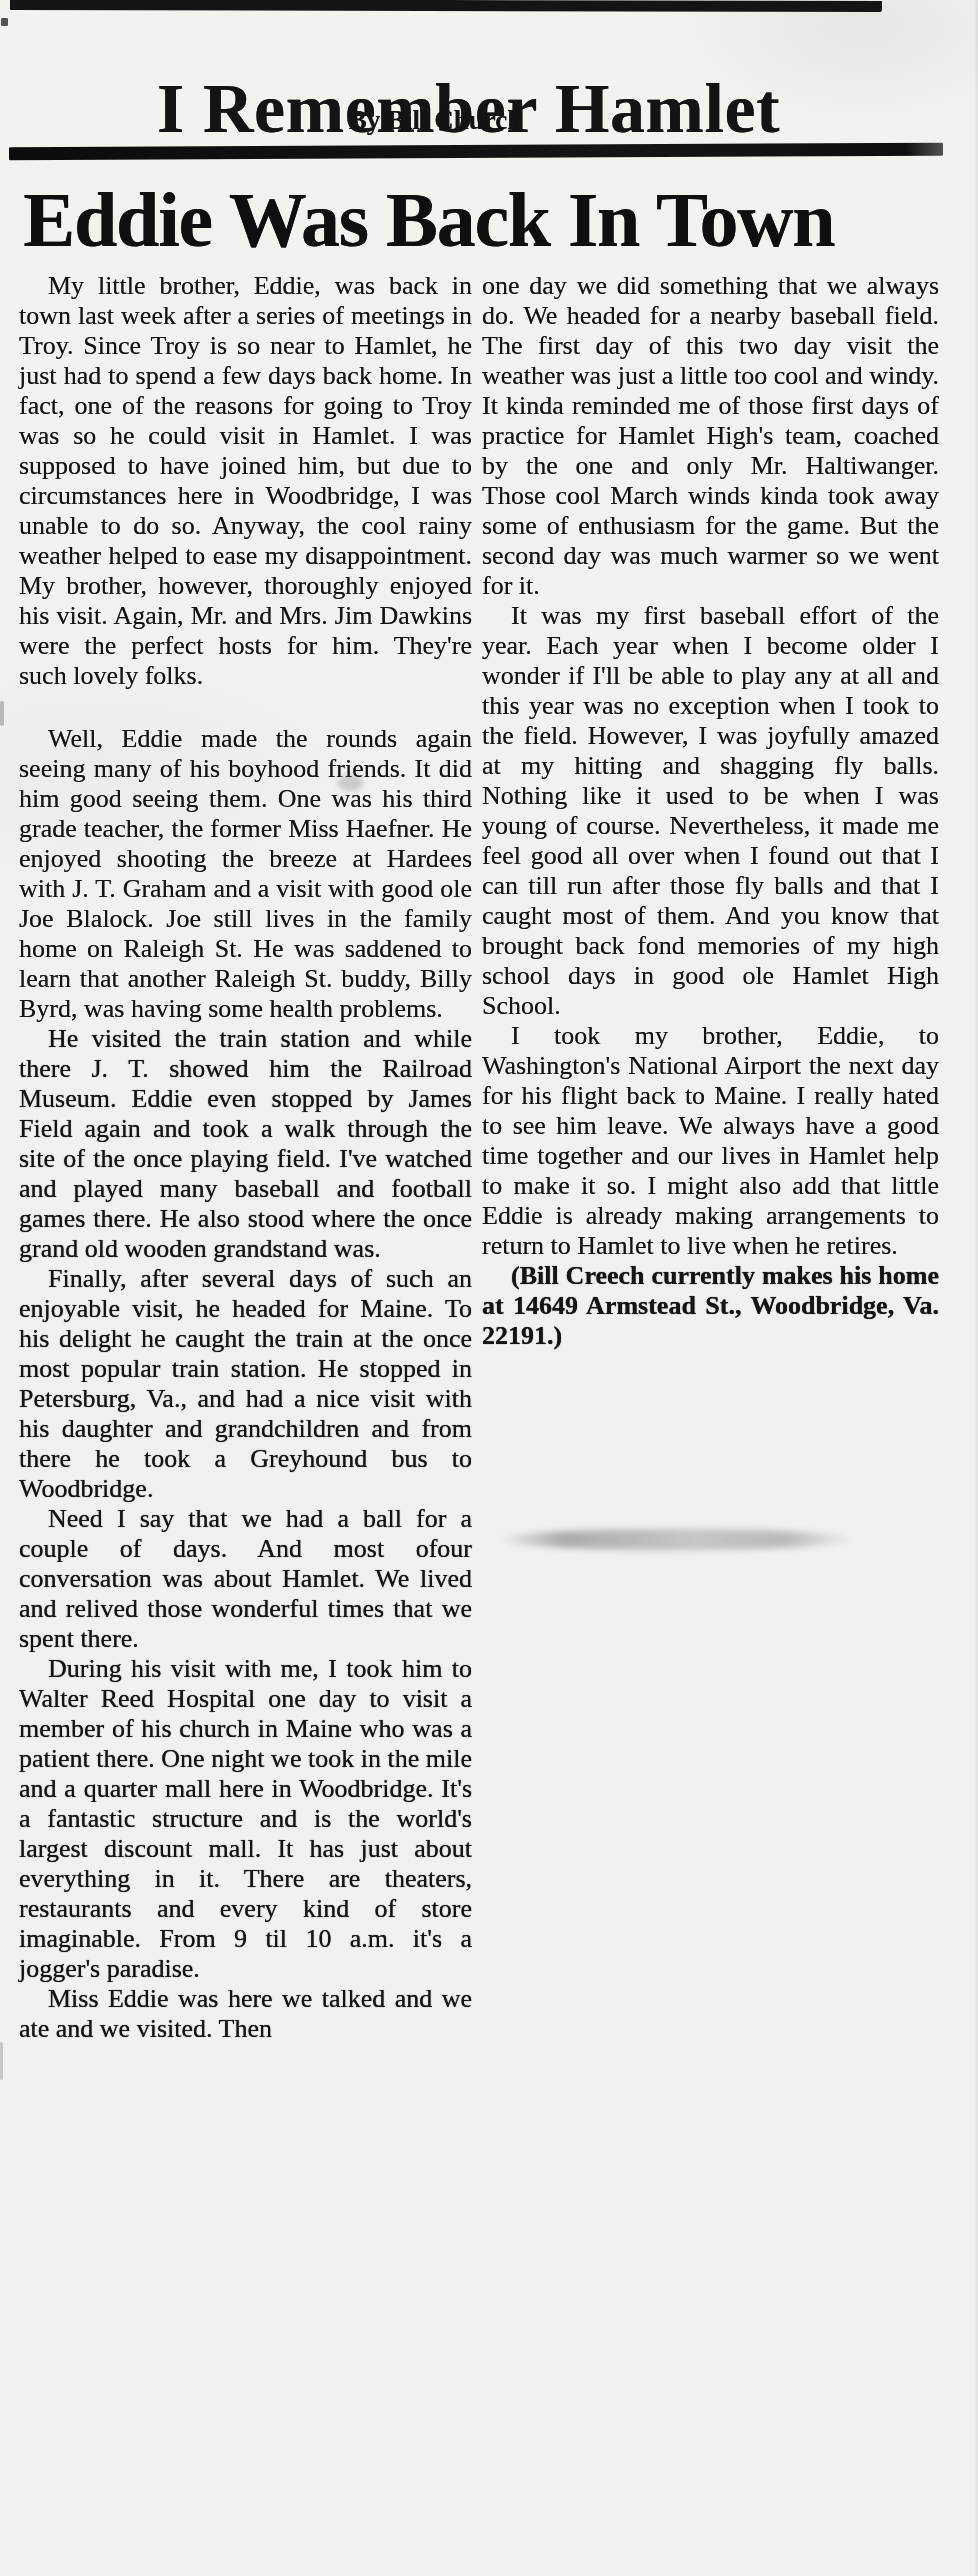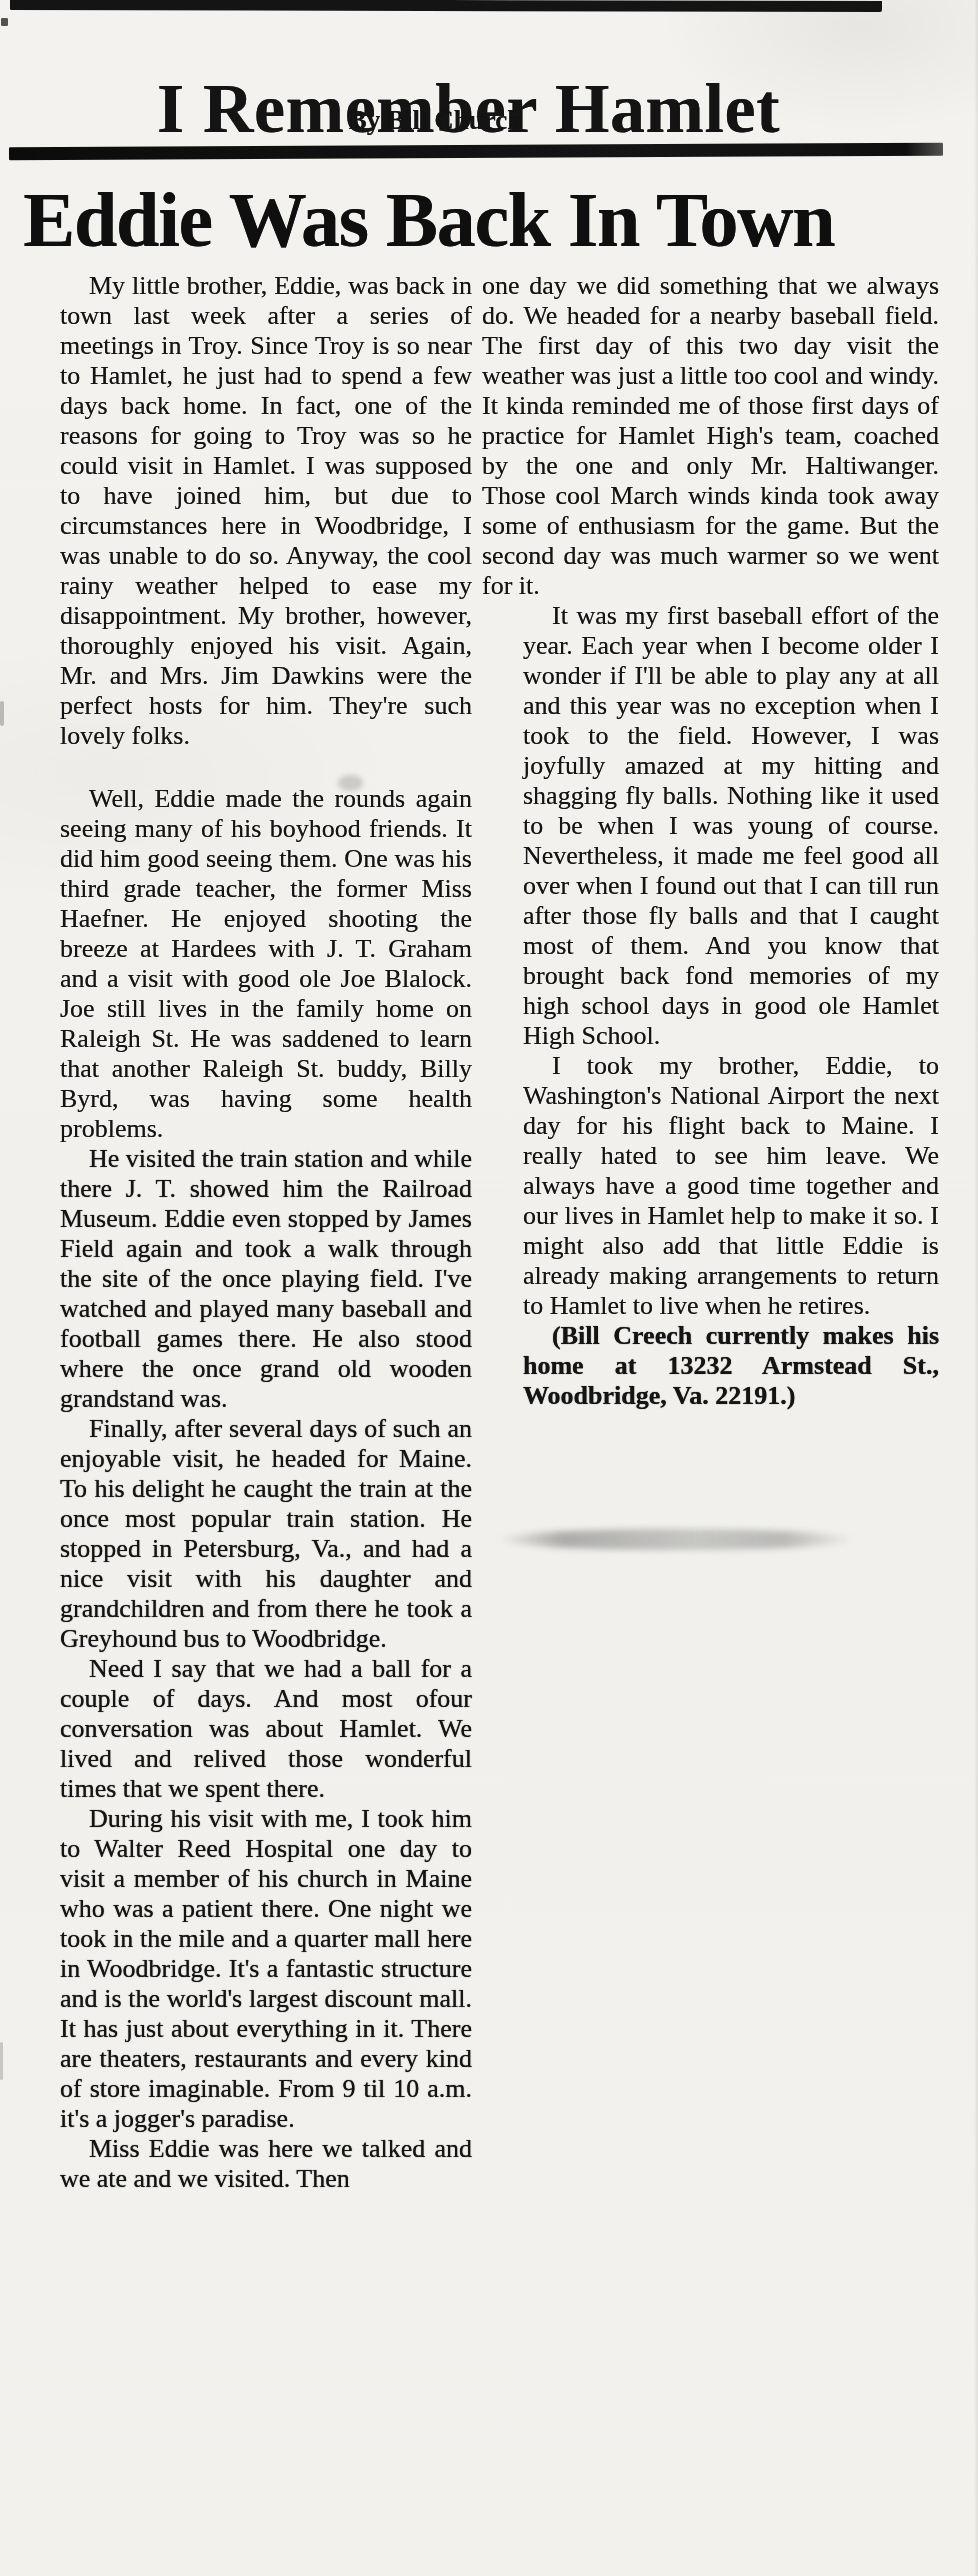--- a/index.html
+++ b/index.html
@@ -58,21 +58,21 @@
   }
   .col{
     position:absolute;top:271px;
     font-size:26px;line-height:30px;color:var(--ink);
     text-align:justify;
     text-shadow:0 0 0.4px rgba(15,15,15,.65);
   }
   .col-left{left:19px;width:453px;}
   .col-right{left:482px;width:457px;}
   .para{margin:0;}
-  .para.indent{text-indent:29px;margin-left:41px;}
+  .para.indent{text-indent:29px;}
   .para.gap{margin-bottom:33px;}
   .para.bold{font-weight:bold;}
   .para.heavy{text-shadow:0 0 0.9px rgba(10,10,10,.9);}
   .ink-smudge{
     position:absolute;left:498px;top:1529px;width:357px;height:21px;
     background:linear-gradient(90deg,rgba(120,120,120,0) 0%,rgba(105,105,105,.5) 18%,rgba(130,130,130,.38) 55%,rgba(120,120,120,.45) 80%,rgba(120,120,120,0) 100%);
     filter:blur(3.1px);border-radius:50%;
   }
   .ink-smudge-2{
     position:absolute;left:338px;top:775px;width:25px;height:16.3px;
@@ -105,20 +105,20 @@
       <p class="para indent heavy">Finally, after several days of such an enjoyable visit, he headed for Maine. To his delight he caught the train at the once most popular train station. He stopped in Petersburg, Va., and had a nice visit with his daughter and grandchildren and from there he took a Greyhound bus to Woodbridge.</p>
       <p class="para indent heavy">Need I say that we had a ball for a couple of days. And most ofour conversation was about Hamlet. We lived and relived those wonderful times that we spent there.</p>
       <p class="para indent heavy">During his visit with me, I took him to Walter Reed Hospital one day to visit a member of his church in Maine who was a patient there. One night we took in the mile and a quarter mall here in Woodbridge. It's a fantastic structure and is the world's largest discount mall. It has just about everything in it. There are theaters, restaurants and every kind of store imaginable. From 9 til 10 a.m. it's a jogger's paradise.</p>
       <p class="para indent heavy">Miss Eddie was here we talked and we ate and we visited. Then</p>
     </section>
 
   <section class="col col-right">
       <p class="para">one day we did something that we always do. We headed for a nearby baseball field. The first day of this two day visit the weather was just a little too cool and windy. It kinda reminded me of those first days of practice for Hamlet High's team, coached by the one and only Mr. Haltiwanger. Those cool March winds kinda took away some of enthusiasm for the game. But the second day was much warmer so we went for it.</p>
       <p class="para indent">It was my first baseball effort of the year. Each year when I become older I wonder if I'll be able to play any at all and this year was no exception when I took to the field. However, I was joyfully amazed at my hitting and shagging fly balls. Nothing like it used to be when I was young of course. Nevertheless, it made me feel good all over when I found out that I can till run after those fly balls and that I caught most of them. And you know that brought back fond memories of my high school days in good ole Hamlet High School.</p>
       <p class="para indent">I took my brother, Eddie, to Washington's National Airport the next day for his flight back to Maine. I really hated to see him leave. We always have a good time together and our lives in Hamlet help to make it so. I might also add that little Eddie is already making arrangements to return to Hamlet to live when he retires.</p>
-      <p class="para indent bold heavy">(Bill Creech currently makes his home at 13232 Armstead St., Woodbridge, Va. 22191.)</p>
+      <p class="para indent bold heavy">(Bill Creech currently makes his home at 14649 Armstead St., Woodbridge, Va. 22191.)</p>
     </section>
 
   <div class="ink-smudge"></div>
   <div class="ink-smudge-2"></div>
 
 </div>
 
 
 </body></html>

